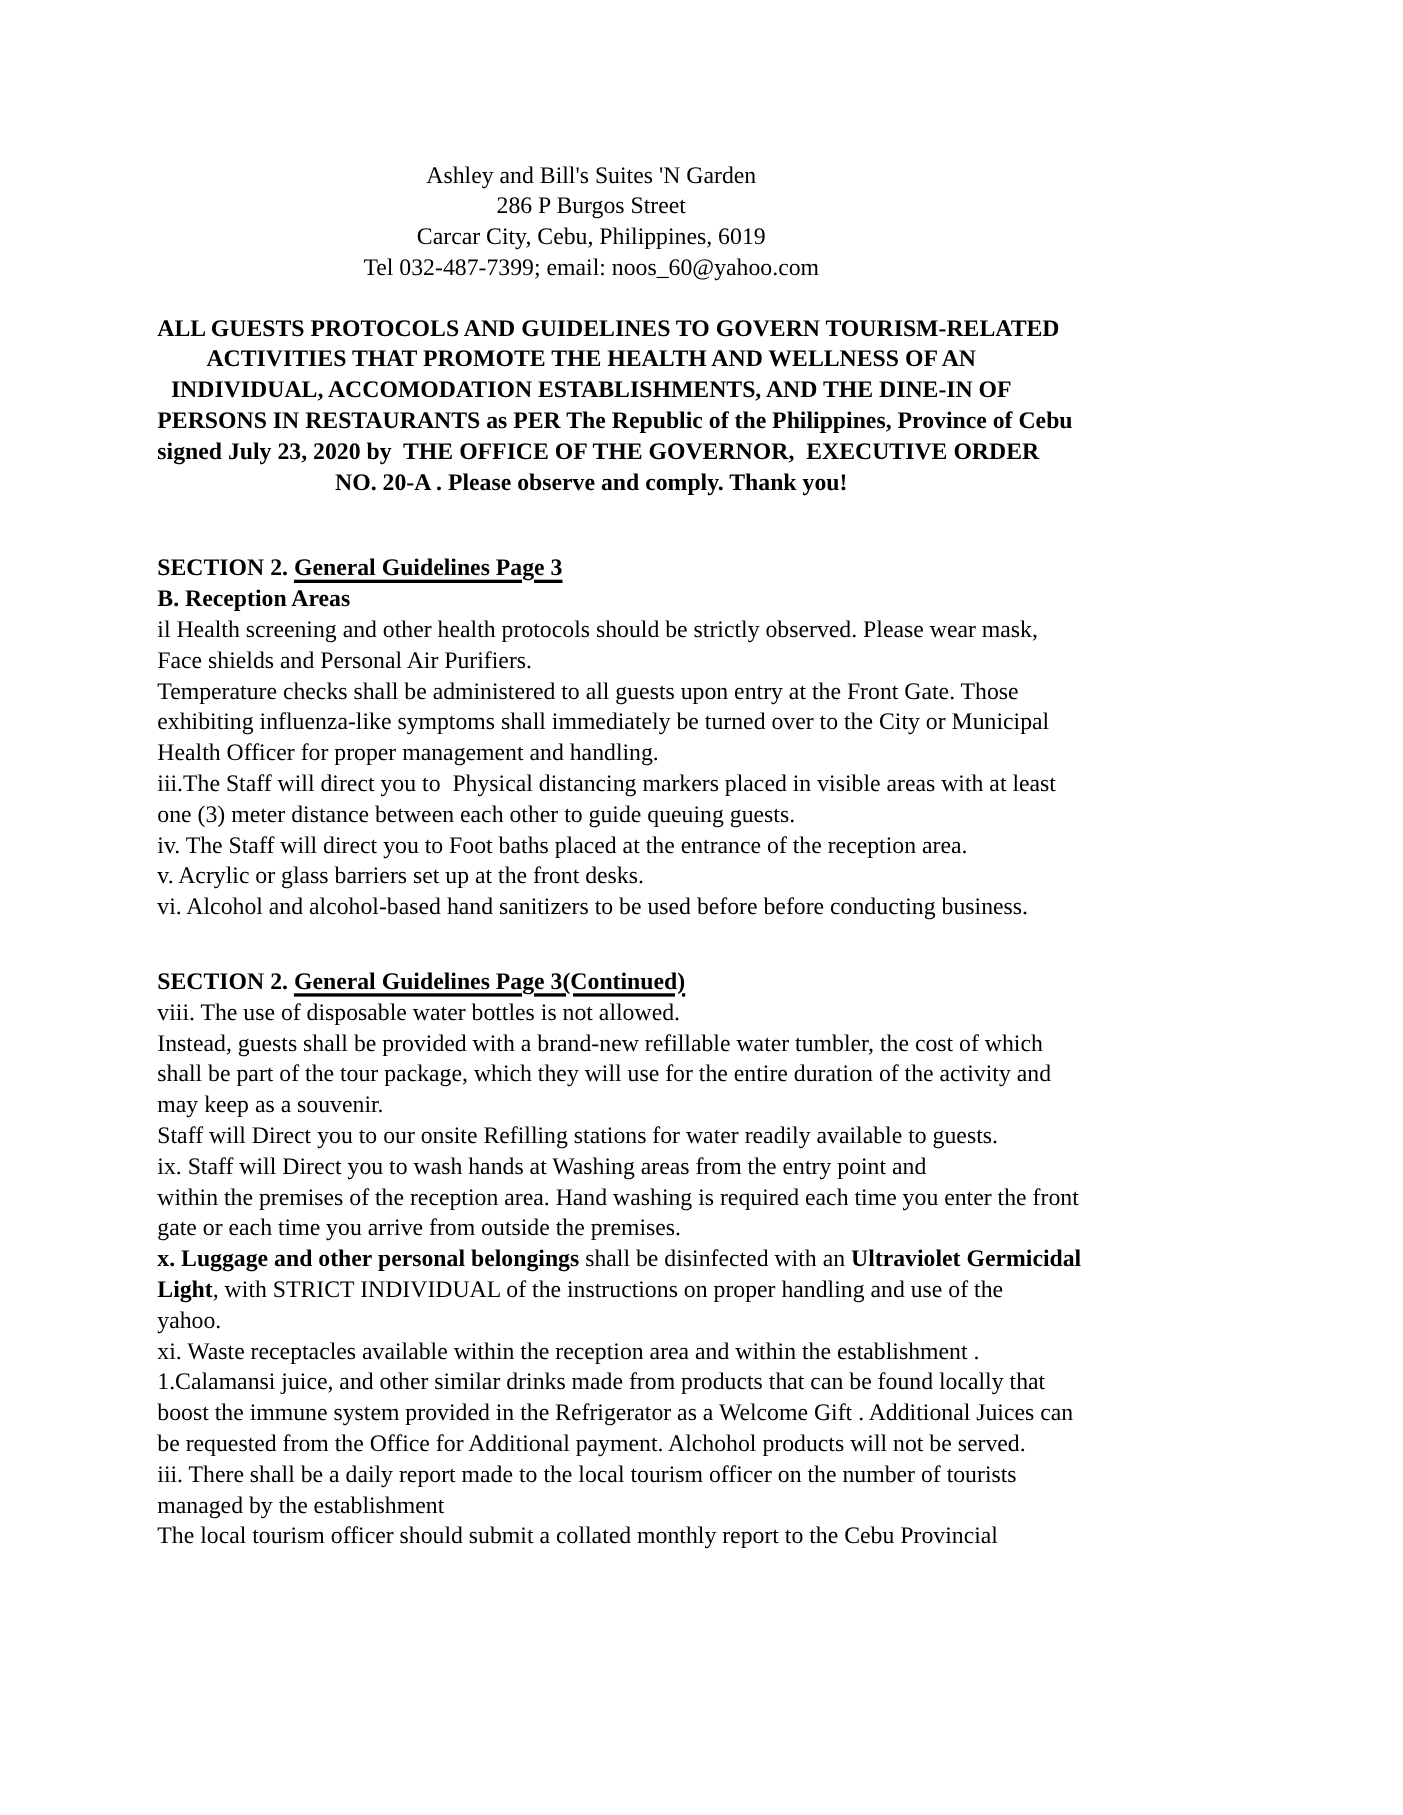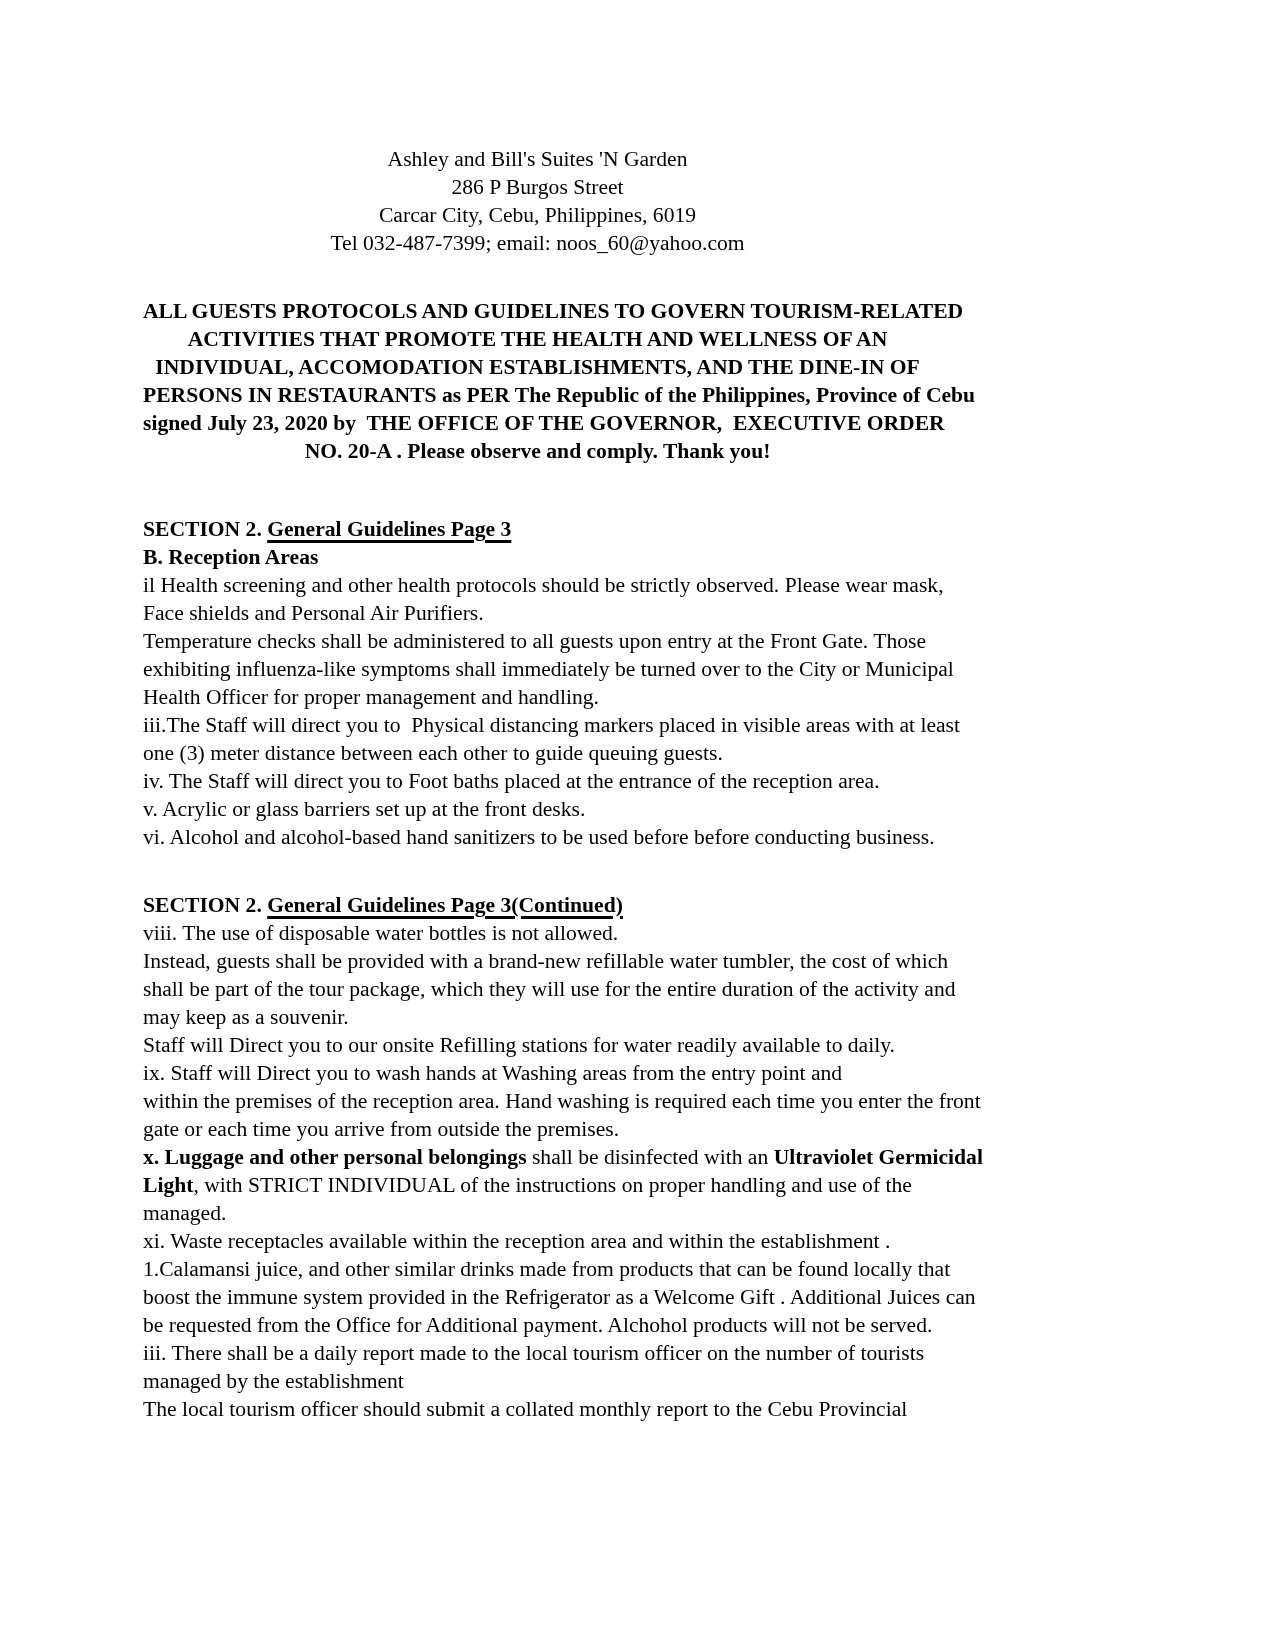--- a/index.html
+++ b/index.html
@@ -22,21 +22,21 @@
   }
   .line {
     white-space: pre;
     min-height: 28px;
   }
   .letterhead, .title-block {
     text-align: center;
   }
   .title-block {
     font-weight: bold;
-    margin-top: 40px;
+    margin-top: 27px;
   }
   .section { margin-top: 50px; }
   .section.continued { margin-top: 40px; }
   h2.heading {
     font-size: inherit;
     line-height: inherit;
     font-weight: normal;
     margin: 0;
   }
   .b { font-weight: bold; }
@@ -84,27 +84,27 @@
       </div>
   </section>
 
   <section class="section continued">
     <h2 class="line heading"><span class="b">SECTION 2. </span><span class="b u">General Guidelines Page 3(Continued)</span></h2>
     <div class="lines">
         <div class="line"><span>viii. The use of disposable water bottles is not allowed.</span></div>
         <div class="line"><span>Instead, guests shall be provided with a brand-new refillable water tumbler, the cost of which</span></div>
         <div class="line"><span>shall be part of the tour package, which they will use for the entire duration of the activity and</span></div>
         <div class="line"><span>may keep as a souvenir.</span></div>
-        <div class="line"><span>Staff will Direct you to our onsite Refilling stations for water readily available to daily.</span></div>
+        <div class="line"><span>Staff will Direct you to our onsite Refilling stations for water readily available to guests.</span></div>
         <div class="line"><span>ix. Staff will Direct you to wash hands at Washing areas from the entry point and</span></div>
         <div class="line"><span>within the premises of the reception area. Hand washing is required each time you enter the front</span></div>
         <div class="line"><span>gate or each time you arrive from outside the premises.</span></div>
         <div class="line"><span class="b">x. Luggage and other personal belongings</span><span> shall be disinfected with an </span><span class="b">Ultraviolet Germicidal</span></div>
         <div class="line"><span class="b">Light</span><span>, with STRICT INDIVIDUAL of the instructions on proper handling and use of the</span></div>
-        <div class="line"><span>managed.</span></div>
+        <div class="line"><span>yahoo.</span></div>
         <div class="line"><span>xi. Waste receptacles available within the reception area and within the establishment .</span></div>
         <div class="line"><span>1.Calamansi juice, and other similar drinks made from products that can be found locally that</span></div>
         <div class="line"><span>boost the immune system provided in the Refrigerator as a Welcome Gift . Additional Juices can</span></div>
         <div class="line"><span>be requested from the Office for Additional payment. Alchohol products will not be served.</span></div>
         <div class="line"><span>iii. There shall be a daily report made to the local tourism officer on the number of tourists</span></div>
         <div class="line"><span>managed by the establishment</span></div>
         <div class="line"><span>The local tourism officer should submit a collated monthly report to the Cebu Provincial</span></div>
       </div>
   </section>
 

